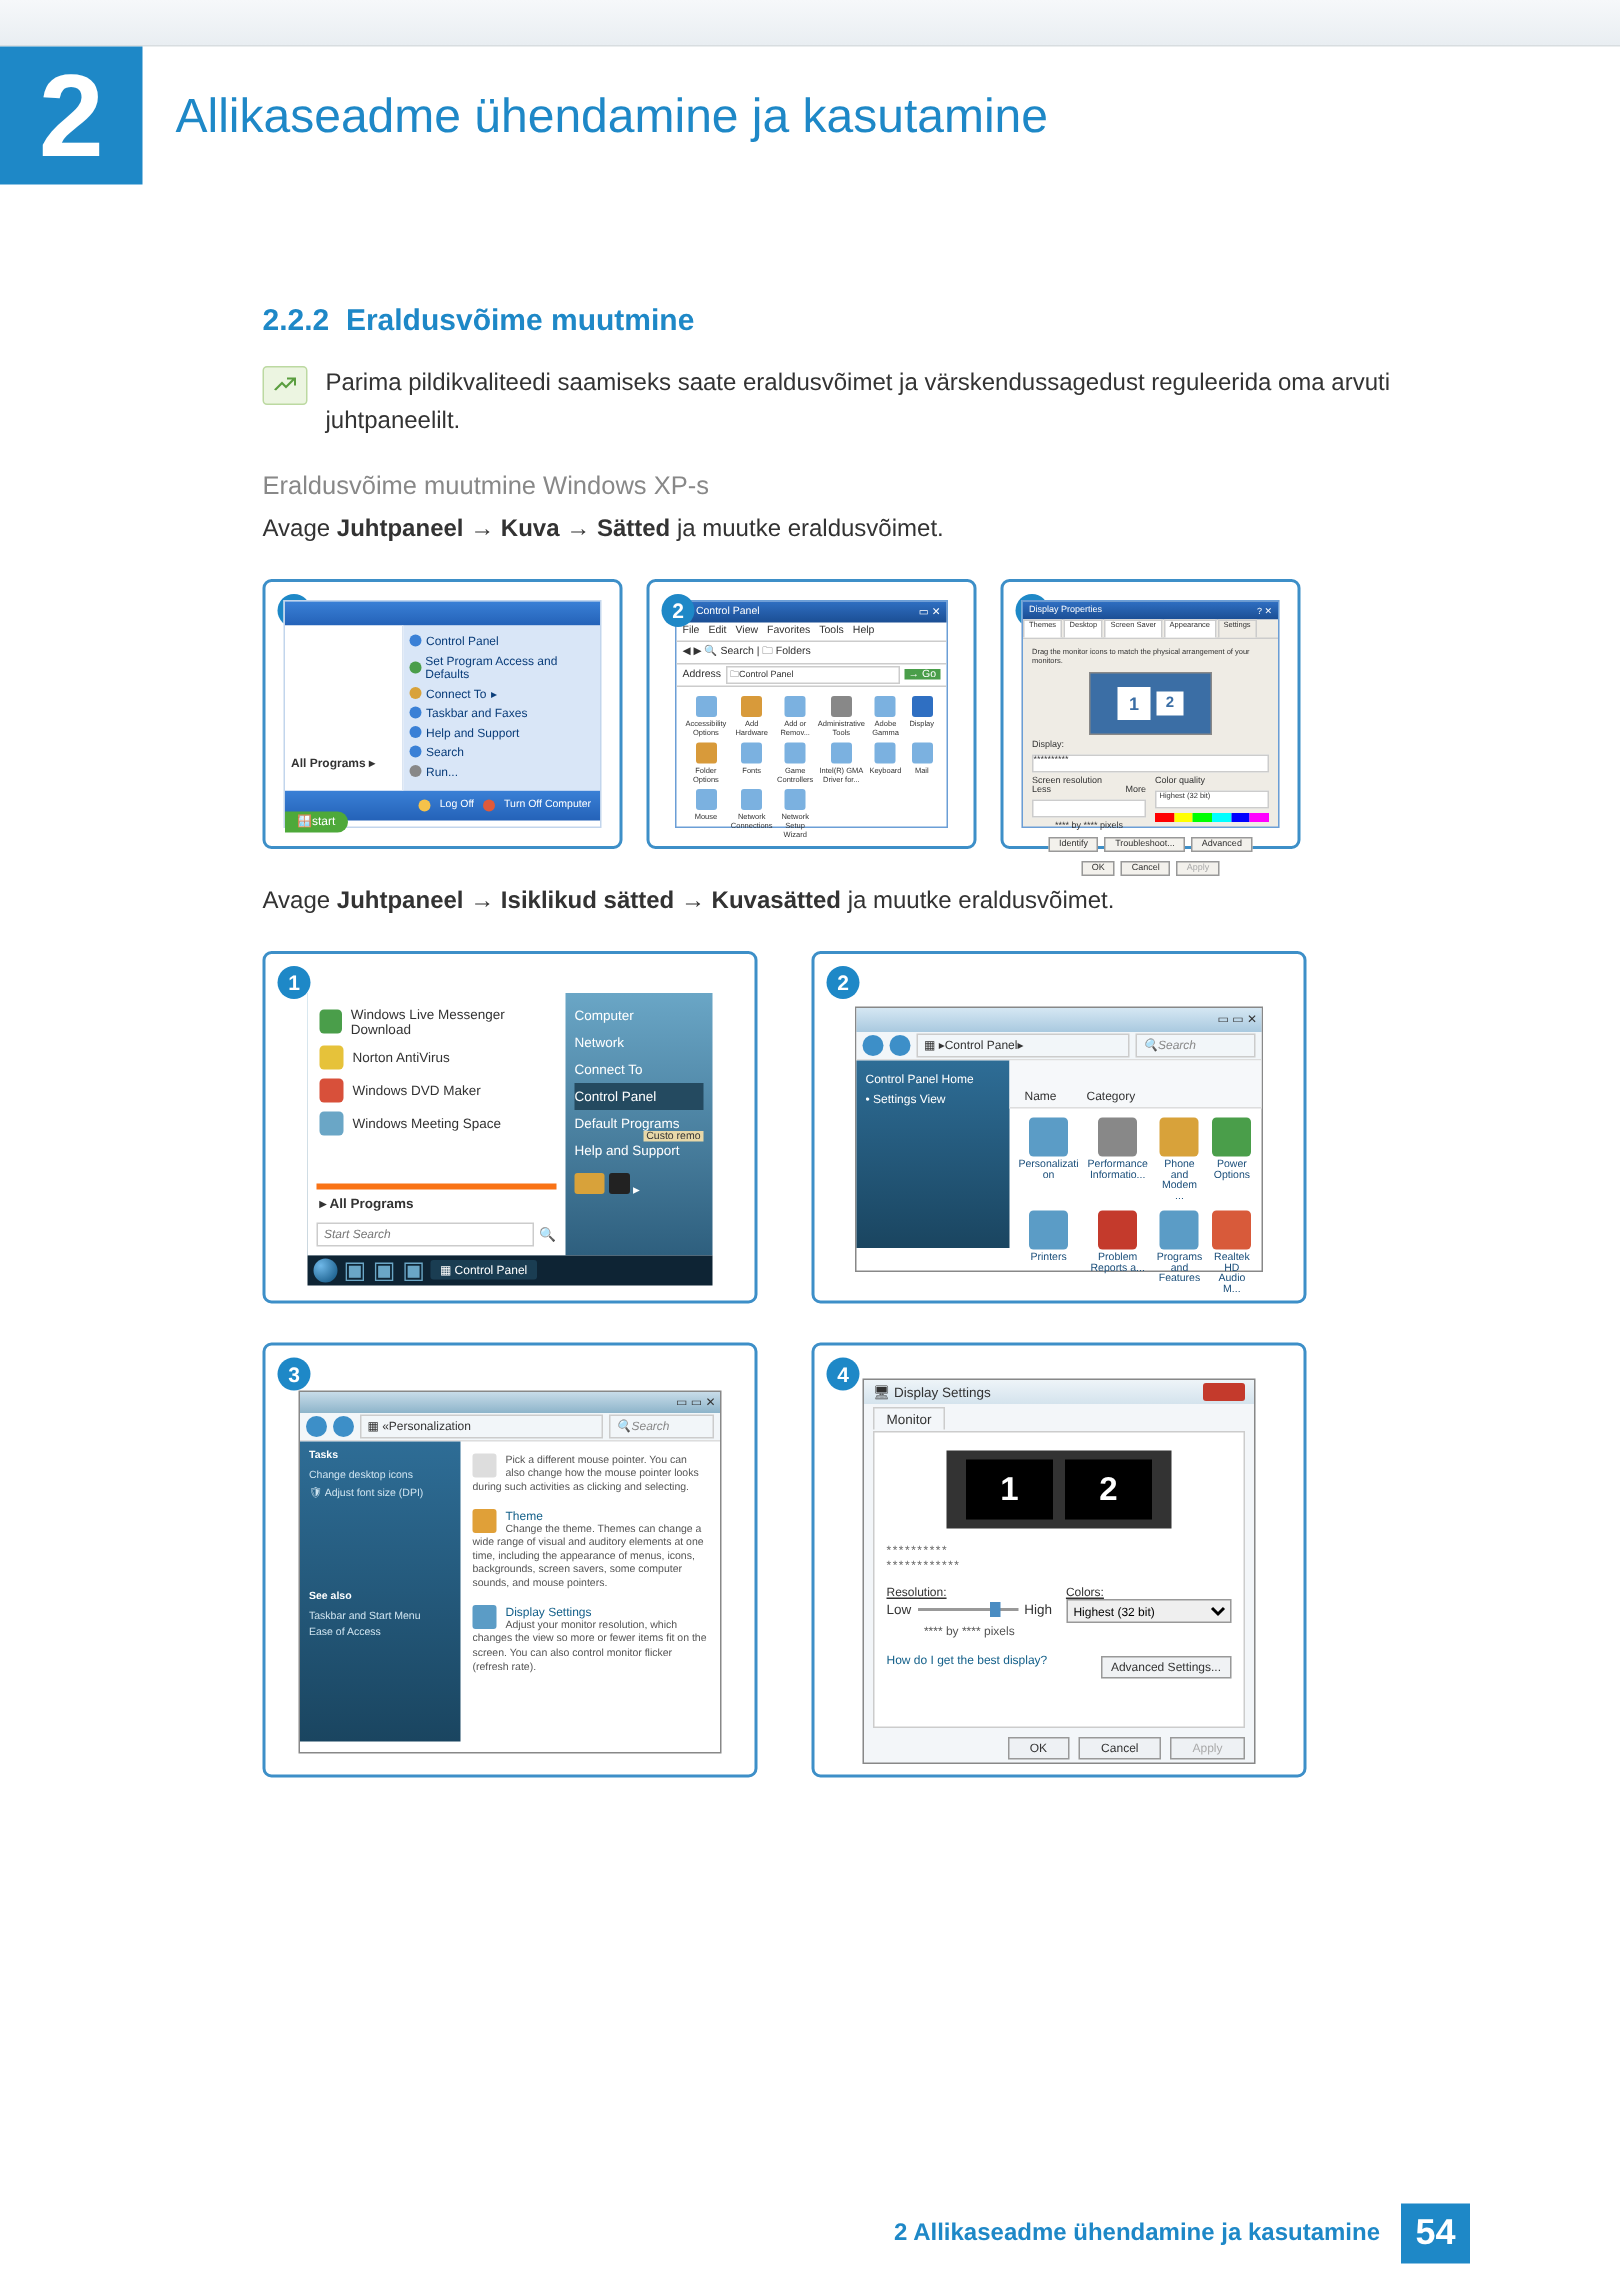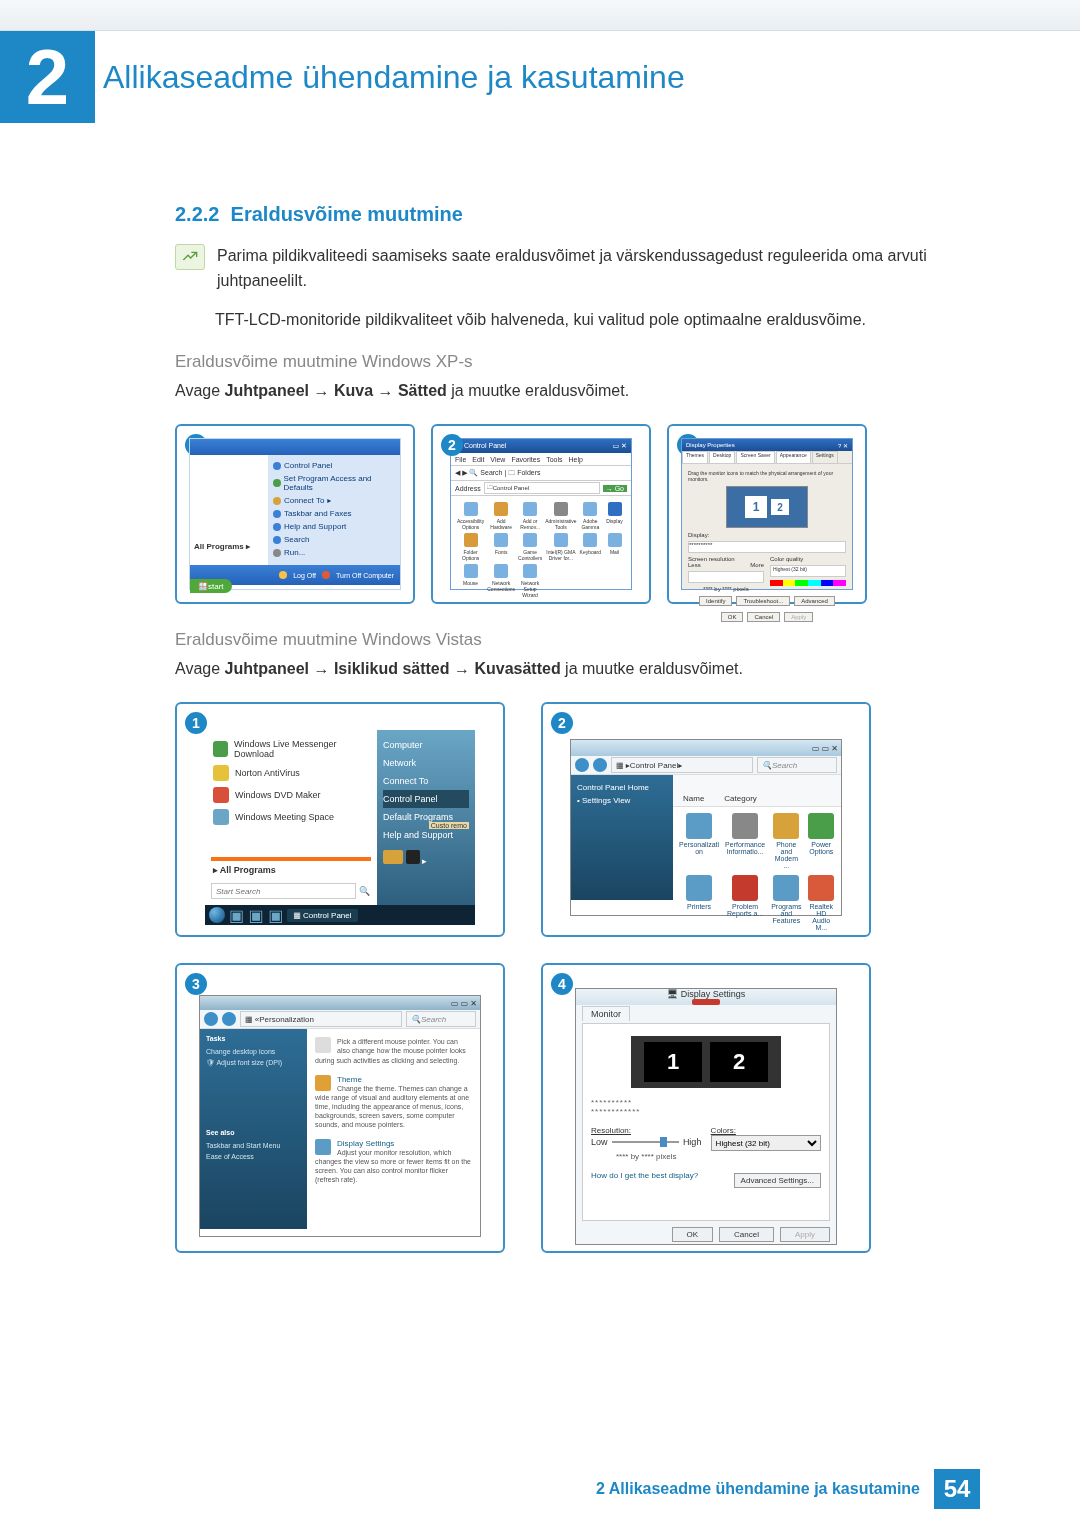--- a/index.html
+++ b/index.html
@@ -1,20 +1,20 @@
 <!DOCTYPE html>
 <html><head>
 <meta charset="utf-8">
 <style>
   body{margin:0;background:#fff;font-family:Arial,Helvetica,sans-serif;color:#333;}
   .page{width:1080px;margin:0 auto;background:#fff;min-height:1527px;position:relative;box-sizing:border-box;padding-bottom:60px;}
   .topbar{height:30px;background:linear-gradient(#f6f8fa,#e9eef2);border-bottom:1px solid #d8dde0;}
   .header{display:flex;align-items:center;height:92px;}
   .chapter-num{width:95px;background:#1e88c7;color:#fff;font-size:78px;font-weight:bold;display:flex;align-items:center;justify-content:center;height:92px;}
-  .chapter-title{color:#1e88c7;font-size:32px;font-weight:normal;padding-left:8px;}
+  .chapter-title{color:#1e88c7;font-size:32px;font-weight:normal;padding-left:22px;}
   .content{padding:60px 100px 20px 175px;}
   .sect-head{color:#1e88c7;font-size:20px;font-weight:bold;margin:20px 0 18px;}
   .info-row{display:flex;align-items:flex-start;margin-bottom:14px;}
   .info-icon{width:28px;height:24px;background:#ecf5e1;border:1px solid #bcd9a1;border-radius:3px;display:flex;align-items:center;justify-content:center;margin-right:12px;flex-shrink:0;}
   .info-icon svg{width:16px;height:16px;}
   .body-text{font-size:16px;line-height:1.55;flex:1;}
   .body-para{font-size:16px;line-height:1.55;margin:0 0 18px 40px;}
   .sub-head{color:#888;font-size:17px;margin:20px 0 10px 0;}
   .instr{font-size:16px;margin:0 0 24px 0;}
   
@@ -99,21 +99,21 @@
   .v-pers-side .h{font-weight:bold;margin-bottom:4px;}
   .v-pers-side .l{padding:2px 0;color:#cfe4f0;}
   .v-pers-main{flex:1;padding:8px;color:#333;font-size:8px;}
   .v-pers-main .g{margin-bottom:10px;}
   .v-pers-main .gt{color:#14608a;font-size:8px;}
   .v-pers-main .gd{color:#555;font-size:7px;line-height:1.3;}
   .v-pers-main .gic{width:16px;height:16px;float:left;margin-right:6px;background:#e0a038;border-radius:2px;}
   
   
   .v-ds{width:260px;height:255px;border:1px solid #888;background:#f3f6f9;font-size:9px;}
-  .v-ds-title{height:16px;background:linear-gradient(#eef4f8,#d4e3ed);display:flex;justify-content:space-between;align-items:center;padding:0 6px;flex-direction:column;}
+  .v-ds-title{height:16px;background:linear-gradient(#eef4f8,#d4e3ed);display:flex;justify-content:space-between;align-items:center;padding:0 6px;}
   .v-ds-title .x{width:28px;height:12px;background:#c43a2c;border-radius:2px;}
   .v-ds-tab{height:18px;padding:0 6px;display:flex;align-items:center;}
   .v-ds-tab span{border:1px solid #ccc;border-bottom:none;background:#f3f6f9;padding:2px 8px;}
   .v-ds-body{border:1px solid #ccc;margin:0 6px;padding:8px;background:#fff;height:180px;position:relative;}
   .v-ds-mon{width:150px;height:52px;margin:4px auto 10px;background:#333;display:flex;align-items:center;justify-content:center;gap:8px;}
   .v-ds-mon .m{background:#000;color:#fff;font-size:22px;font-weight:bold;width:58px;height:40px;display:flex;align-items:center;justify-content:center;}
   .v-ds .dots{color:#666;letter-spacing:1px;font-size:8px;line-height:1.2;}
   .v-ds .row{display:flex;justify-content:space-between;margin-top:8px;}
   .v-ds .col{width:48%;}
   .v-ds label{font-size:8px;text-decoration:underline;}
@@ -147,21 +147,20 @@
     </div>
 
     <div class="info-row">
       <div class="info-icon">
         <svg viewBox="0 0 24 24">
             <path fill="#5a9e3f" d="M3 17l6-6 4 4 8-8v5h2V4h-9v2h5l-6 6-4-4-8 8z"></path>
           </svg>
       </div>
       <div class="body-text">Parima pildikvaliteedi saamiseks saate eraldusvõimet ja värskendussagedust reguleerida oma arvuti juhtpaneelilt.</div>
     </div>
-    <p class="body-para">TFT-LCD-monitoride pildikvaliteet võib halveneda, kui valitud pole optimaalne eraldusvõime.</p>
 
     <div class="sub-head">Eraldusvõime muutmine Windows XP-s</div>
     <p class="instr">
       <span>Avage </span><b>Juhtpaneel</b>
       <span>→</span>
       <b>Kuva</b>
       <span>→</span>
       <b>Sätted</b><span> ja muutke eraldusvõimet.</span>
     </p>
 
@@ -356,21 +355,20 @@
             <div class="xp-disp-buttons" style="margin-top:6px;">
               <div class="b">OK</div>
               <div class="b">Cancel</div>
               <div class="b" style="color:#aaa;">Apply</div>
             </div>
           </div>
         </div>
       </div>
     </div>
 
-    <div class="sub-head">Eraldusvõime muutmine Windows Vistas</div>
     <p class="instr">
       <span>Avage </span><b>Juhtpaneel</b>
       <span>→</span>
       <b>Isiklikud sätted</b>
       <span>→</span>
       <b>Kuvasätted</b><span> ja muutke eraldusvõimet.</span>
     </p>
 
     <div class="fig-row two">
 

